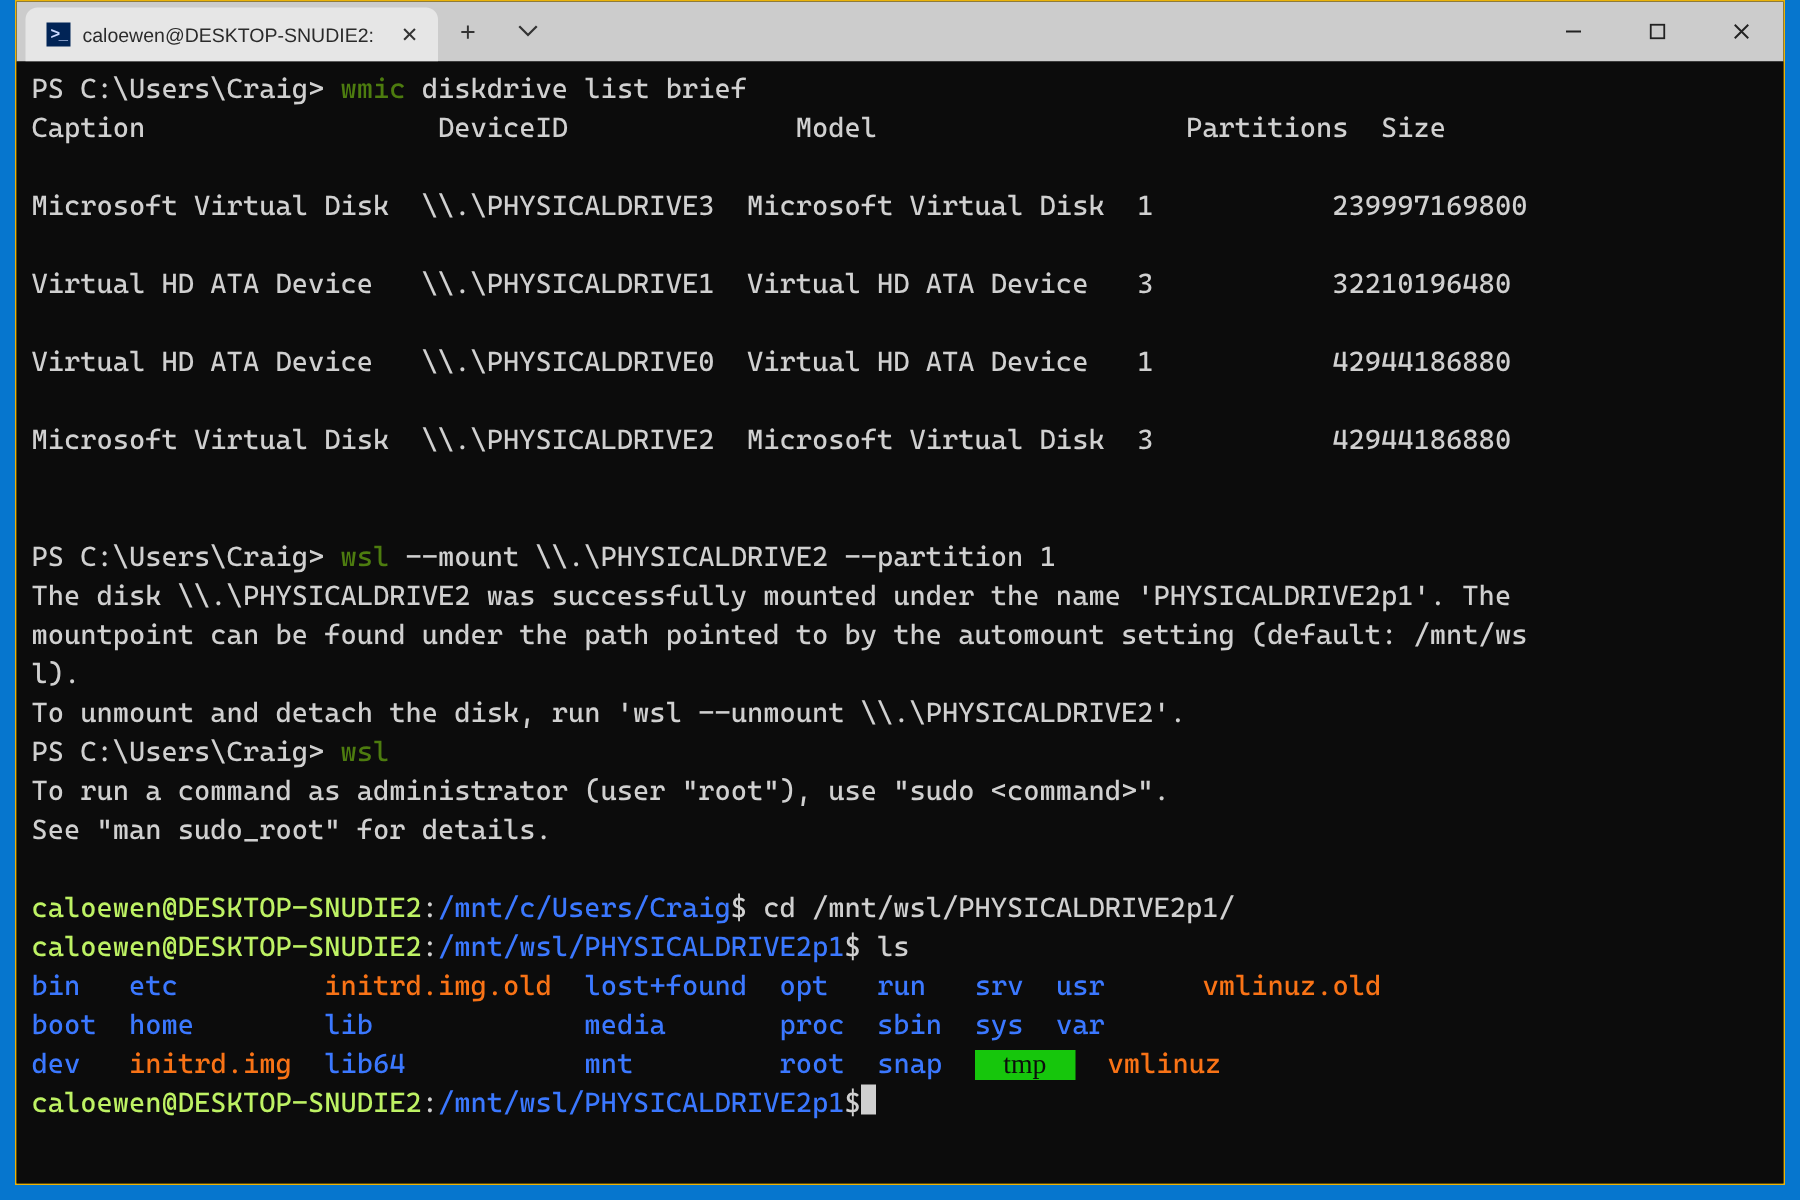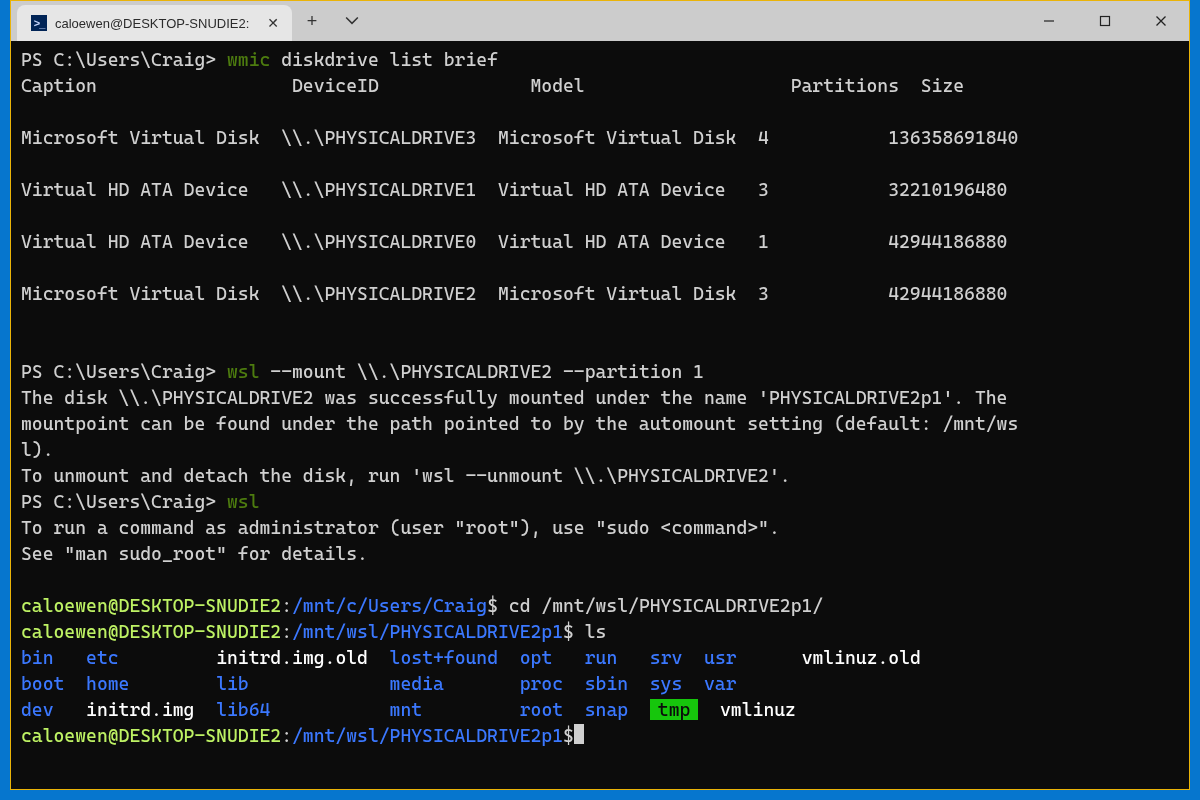--- a/index.html
+++ b/index.html
@@ -69,25 +69,26 @@
     color: #d0d0d0;
     padding: 6px 10px 10px 10px;
     font-size: 18.5px;
     line-height: 26px;
     white-space: pre;
     overflow: hidden;
   }
   .yel { color: #4d7c0f; }
   .grn { color: #bef264; }
   .blu { color: #3b78ff; text-align: center; }
-  .cyn { color: #ffffff; }
+  .cyn { color: #f97316; }
   .tmp {
     color: #0c0c0c;
     background: #16c60c;
-    padding: 0 8px;
+    padding: 0 19px;
+    font-family: Liberation Serif, serif;
   }
   .cursor {
     display:inline-block; width:10px; height:20px;
     background:#d0d0d0; vertical-align:-2px;
   }
 </style>
 </head>
 <body>
 
 <div class="window">
@@ -120,21 +121,21 @@
         <svg viewBox="0 0 12 12">
             <path d="M1.5 1.5 L10.5 10.5 M10.5 1.5 L1.5 10.5" stroke="#222" stroke-width="1.3"></path>
           </svg>
       </div>
     </div>
   </div>
 
   <div class="term"><span>PS C:\Users\Craig&gt; </span><span class="yel">wmic </span><span>diskdrive list brief</span>
 <span>Caption                  DeviceID              Model                   Partitions  Size</span>
 
-<span>Microsoft Virtual Disk  \\.\PHYSICALDRIVE3  Microsoft Virtual Disk  4           136358691840</span>
+<span>Microsoft Virtual Disk  \\.\PHYSICALDRIVE3  Microsoft Virtual Disk  1           239997169800</span>
 
 <span>Virtual HD ATA Device   \\.\PHYSICALDRIVE1  Virtual HD ATA Device   3           32210196480</span>
 
 <span>Virtual HD ATA Device   \\.\PHYSICALDRIVE0  Virtual HD ATA Device   1           42944186880</span>
 
 <span>Microsoft Virtual Disk  \\.\PHYSICALDRIVE2  Microsoft Virtual Disk  3           42944186880</span>
 
 
 <span>PS C:\Users\Craig&gt; </span><span class="yel">wsl </span><span>--mount </span><span>\\.\PHYSICALDRIVE2 </span><span>--partition </span><span>1</span>
 <span>The disk \\.\PHYSICALDRIVE2 was successfully mounted under the name 'PHYSICALDRIVE2p1'. The</span>

